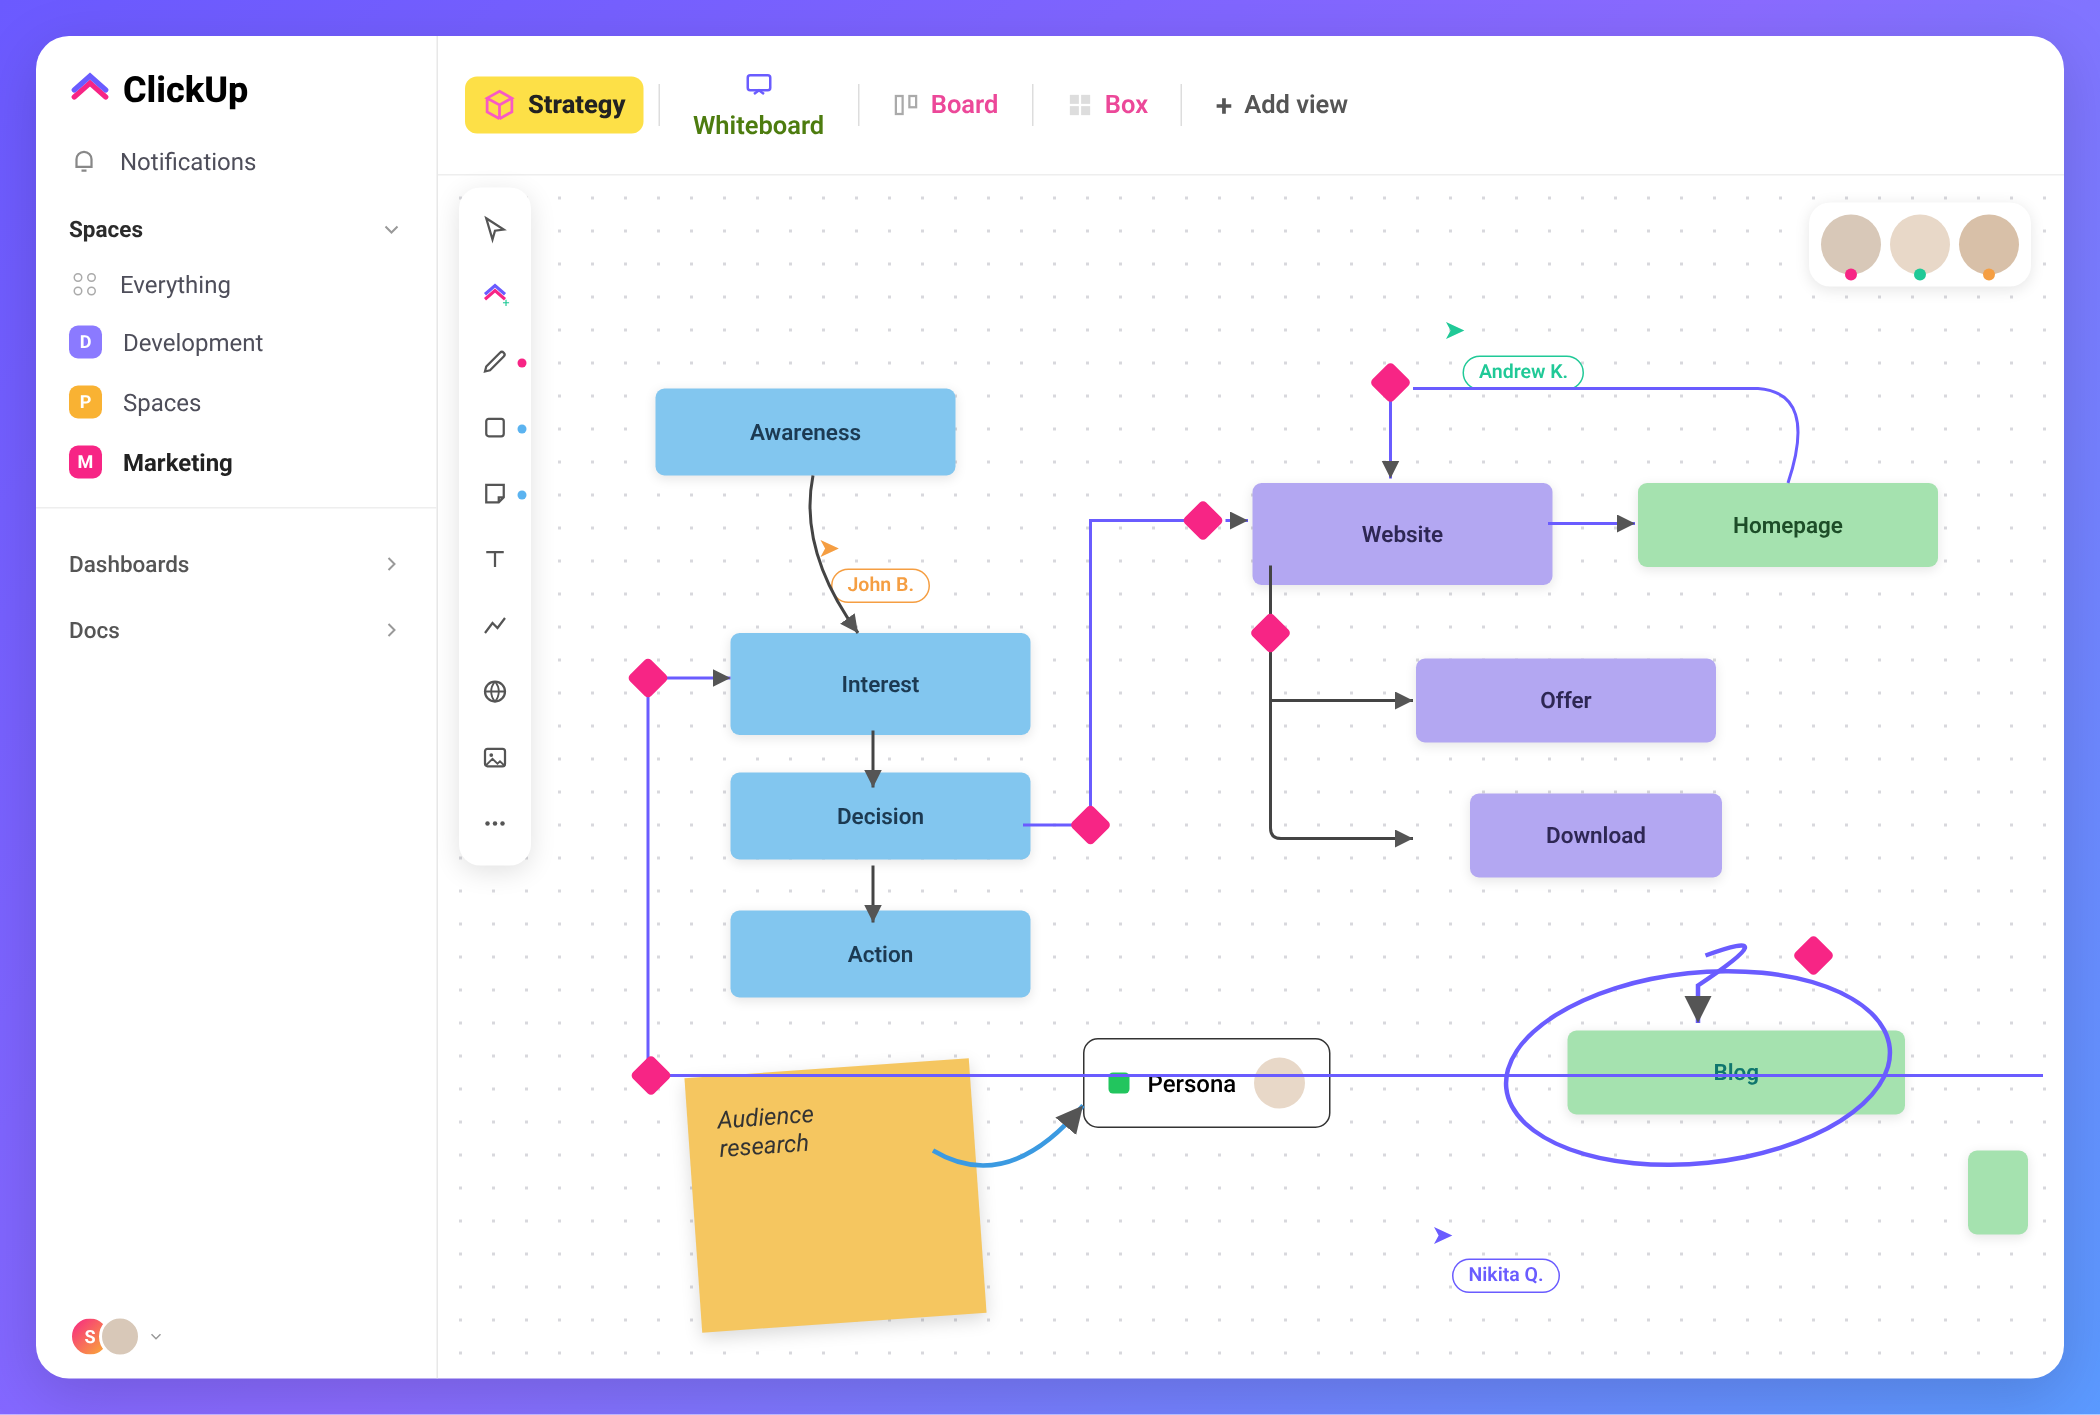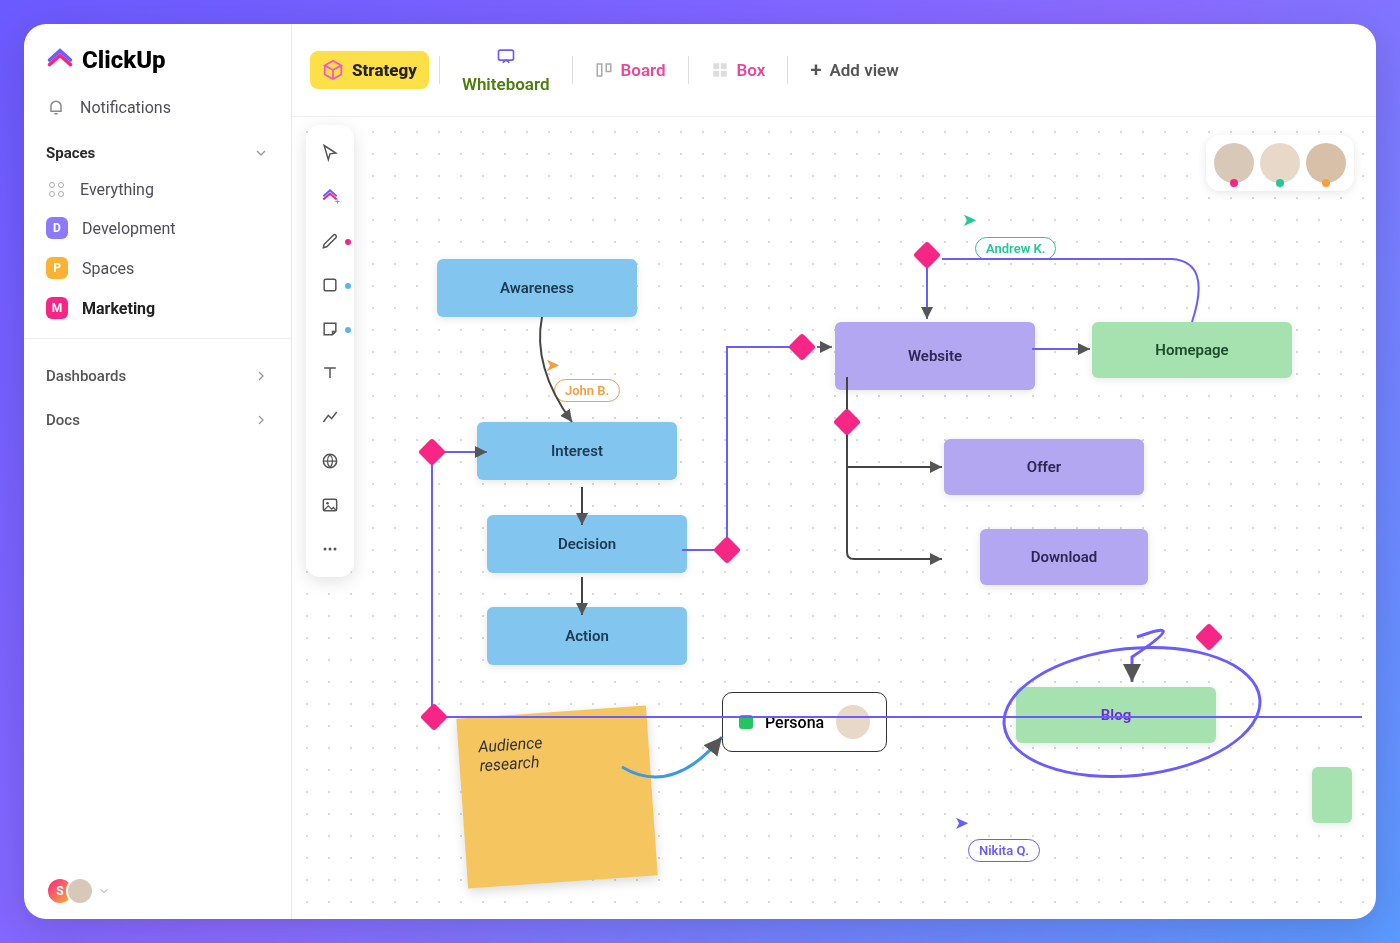--- a/index.html
+++ b/index.html
@@ -414,30 +414,30 @@
 
       <div class="diamond" style="left:130px;top:325px"></div>
       <div class="diamond" style="left:425px;top:423px"></div>
       <div class="diamond" style="left:500px;top:220px"></div>
       <div class="diamond" style="left:545px;top:295px"></div>
       <div class="diamond" style="left:625px;top:128px"></div>
       <div class="diamond" style="left:907px;top:510px"></div>
       <div class="diamond" style="left:132px;top:590px"></div>
 
       <div class="node" style="left:145px;top:142px;width:200px;height:58px;background:#82c6ef;color:#1c3a52">Awareness</div>
-      <div class="node" style="left:185px;top:305px;width:200px;height:58px;background:#82c6ef;color:#1c3a52">Interest</div>
+      <div class="node" style="left:195px;top:305px;width:200px;height:68px;background:#82c6ef;color:#1c3a52">Interest</div>
       <div class="node" style="left:195px;top:490px;width:200px;height:58px;background:#82c6ef;color:#1c3a52">Action</div>
       <div class="node" style="left:195px;top:398px;width:200px;height:58px;background:#82c6ef;color:#1c3a52">Decision</div>
 
       <div class="node" style="left:543px;top:205px;width:200px;height:68px;background:#b3a7f2;color:#2e2754">Website</div>
       <div class="node" style="left:652px;top:322px;width:200px;height:56px;background:#b3a7f2;color:#2e2754">Offer</div>
       <div class="node" style="left:688px;top:412px;width:168px;height:56px;background:#b3a7f2;color:#2e2754">Download</div>
 
       <div class="node" style="left:800px;top:205px;width:200px;height:56px;background:#a5e2af;color:#1d4d28">Homepage</div>
-      <div class="node" style="left:724px;top:570px;width:200px;height:56px;background:#a5e2af;color:#6d28d9">Blog</div>
+      <div class="node" style="left:753px;top:570px;width:225px;height:56px;background:#a5e2af;color:#0f766e">Blog</div>
       <div class="node" style="left:1020px;top:650px;width:40px;height:56px;background:#a5e2af"></div>
 
       <div class="circle-draw" style="left:710px;top:530px"></div>
 
       <div class="sticky" style="left:170px;top:595px;width:190px;height:170px">
         <div>Audience</div>
         <div>research</div>
       </div>
 
       <div class="persona" style="left:430px;top:575px">

